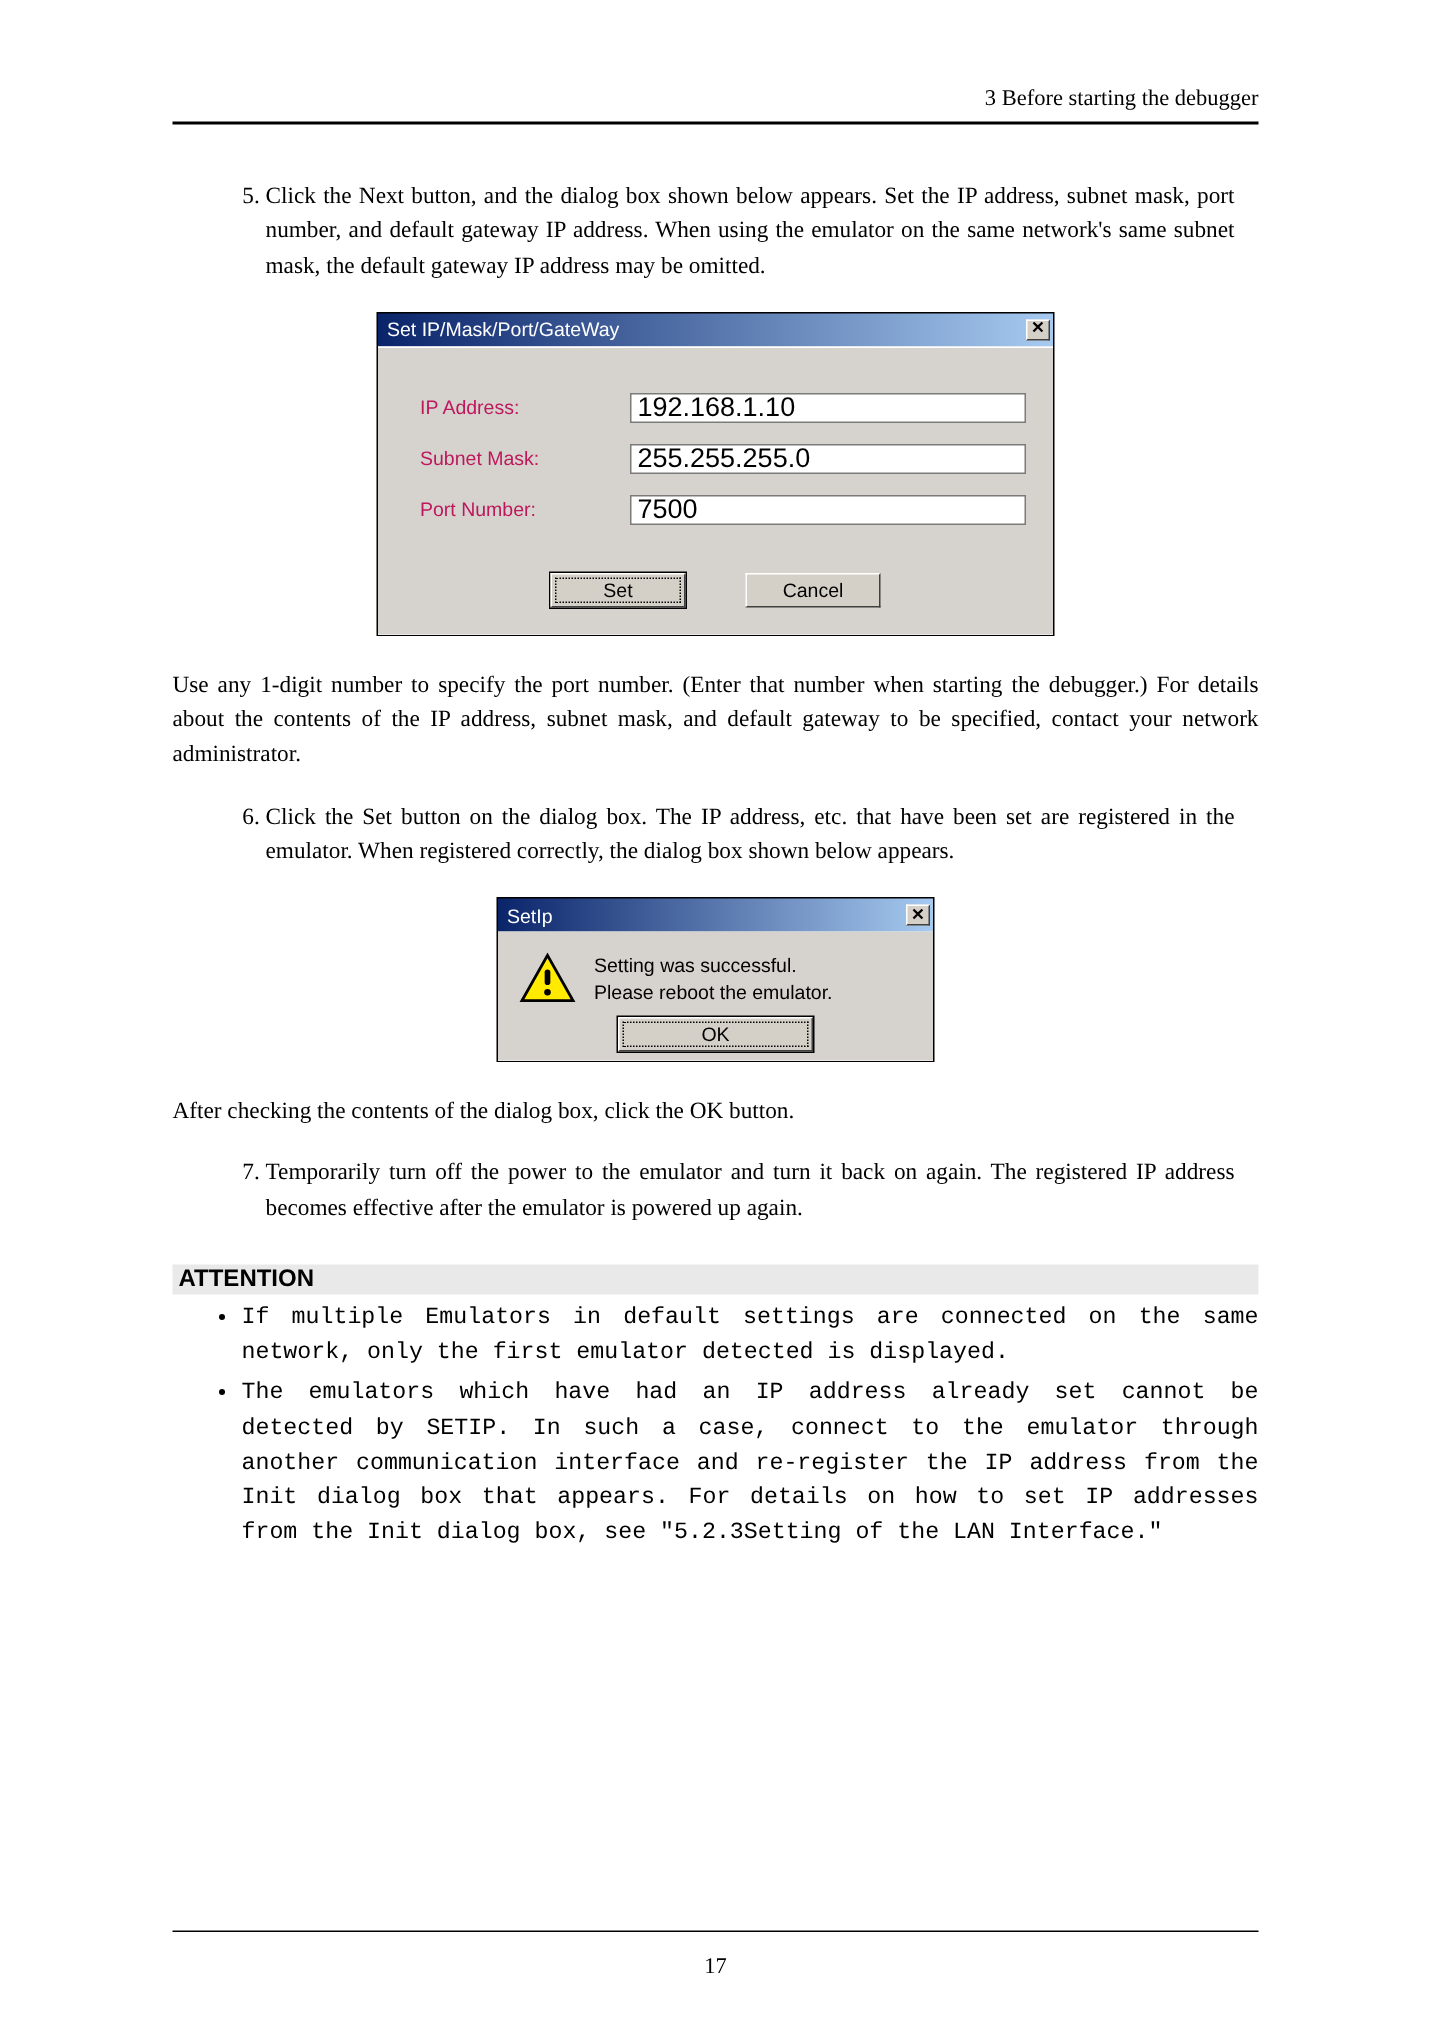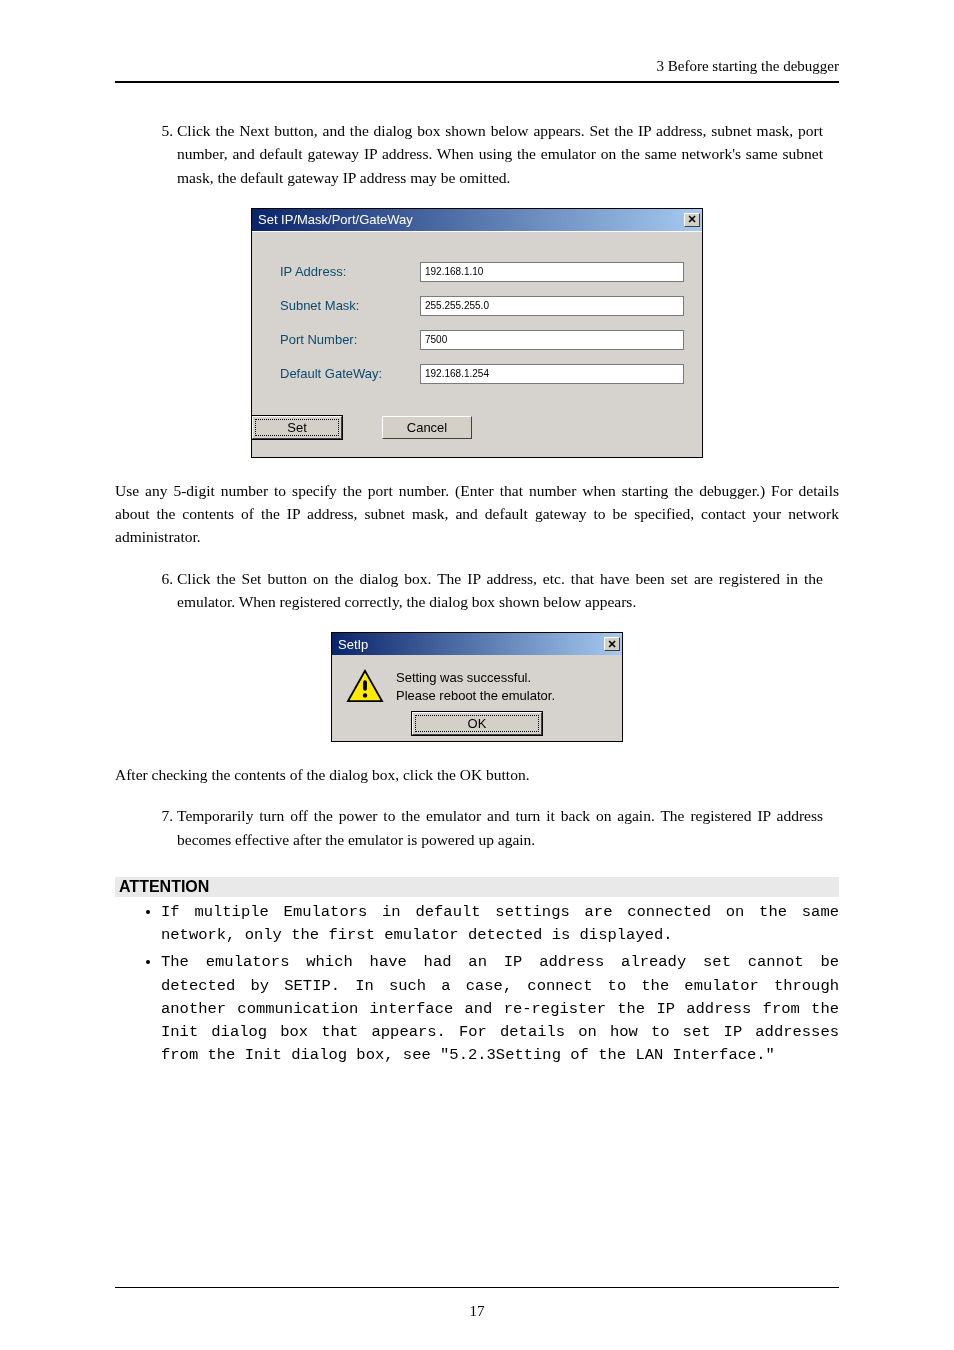--- a/index.html
+++ b/index.html
@@ -72,34 +72,34 @@
     border-top: 1px solid #fff;
   }
   .dlg1 .fields {
     padding: 30px 18px 10px 28px;
   }
   .field-row {
     display:flex; align-items:center; margin-bottom: 14px;
   }
   .field-label {
     width: 140px;
-    color:#0c4a6e;
+    color:#be185d;
     font-size: 13px;
   }
   .field-input {
     flex: 1;
     height: 20px;
     background:#fff;
     border: 1px solid #7b7b7b;
     padding: 1px 4px;
     font-family: Tahoma, Arial, sans-serif;
-    font-size: 10px;
+    font-size: 18px;
   }
   .dlg1 .btnrow {
-    display:flex; gap: 40px; 
+    display:flex; gap: 40px; justify-content:center;
     padding: 8px 0 18px 0;
   }
   .win-btn {
     min-width: 90px; height: 23px;
     background:#d4d0c8;
     border:1px solid #404040;
     border-top-color:#fff; border-left-color:#fff;
     font-family: Tahoma, Arial, sans-serif;
     font-size:13px;
     display:flex; align-items:center; justify-content:center;
@@ -177,34 +177,30 @@
             <input class="field-input" value="192.168.1.10" style="">
           </div>
           <div class="field-row">
             <span class="field-label">Subnet Mask:</span>
             <input class="field-input" value="255.255.255.0" style="">
           </div>
           <div class="field-row">
             <span class="field-label">Port Number:</span>
             <input class="field-input" value="7500" style="">
           </div>
-          <div class="field-row">
-            <span class="field-label">Default GateWay:</span>
-            <input class="field-input" value="192.168.1.254" style="">
-          </div>
         </div>
         <div class="btnrow">
           <div class="win-btn default">Set</div>
           <div class="win-btn">Cancel</div>
         </div>
       </div>
     </div>
   </div>
 
-  <div class="interpara">Use any 5-digit number to specify the port number. (Enter that number when starting the debugger.) For details about the contents of the IP address, subnet mask, and default gateway to be specified, contact your network administrator.</div>
+  <div class="interpara">Use any 1-digit number to specify the port number. (Enter that number when starting the debugger.) For details about the contents of the IP address, subnet mask, and default gateway to be specified, contact your network administrator.</div>
 
   <ol class="body-list" start="6">
     <li>Click the Set button on the dialog box. The IP address, etc. that have been set are registered in the emulator. When registered correctly, the dialog box shown below appears.</li>
   </ol>
 
   <div class="dlg-wrap">
     <div class="dlg2">
       <div class="titlebar">
         <span class="caption">SetIp</span>
         <span class="closebox">✕</span>

